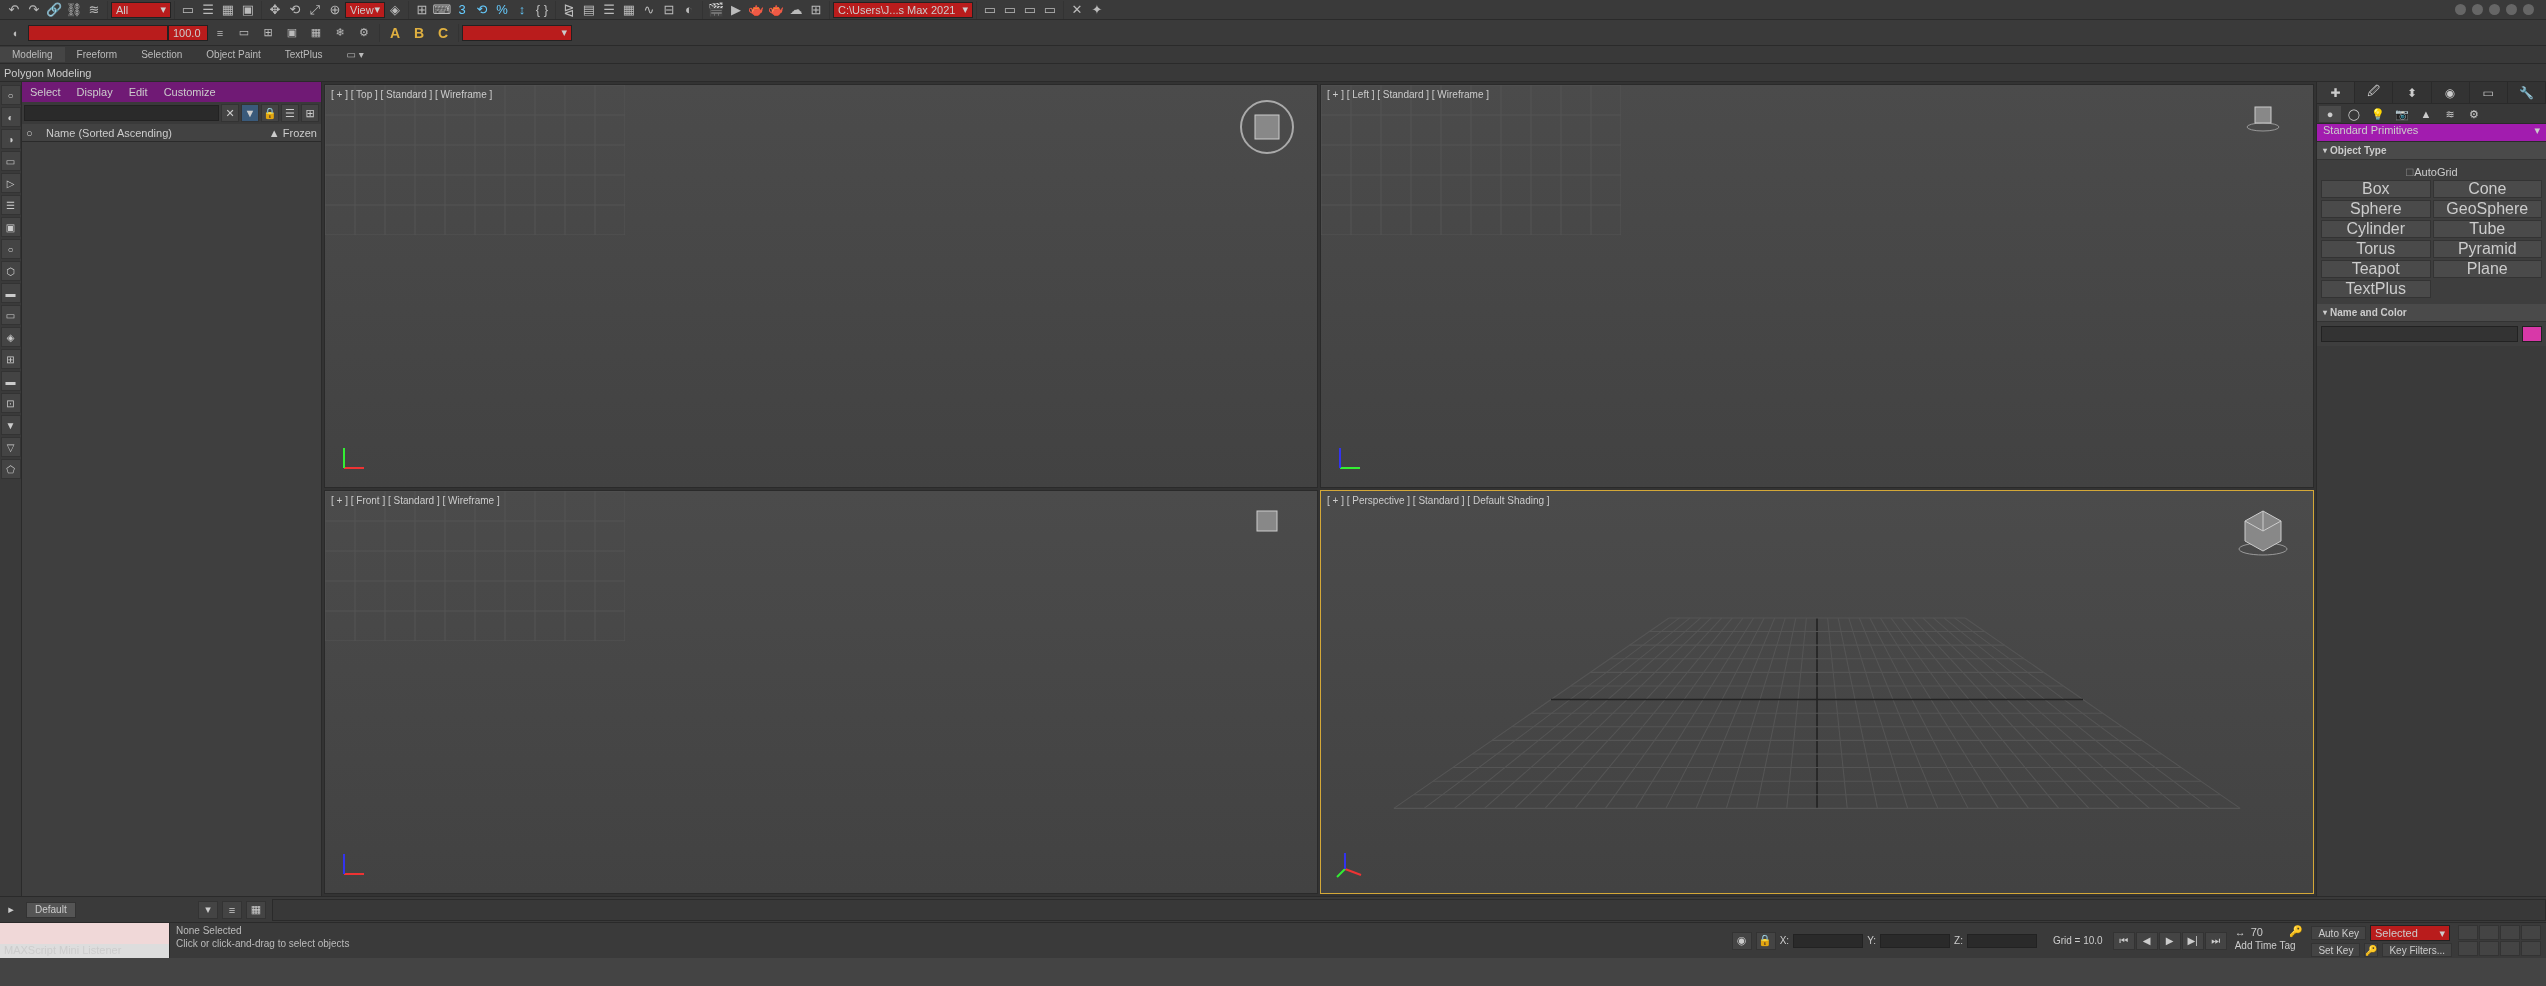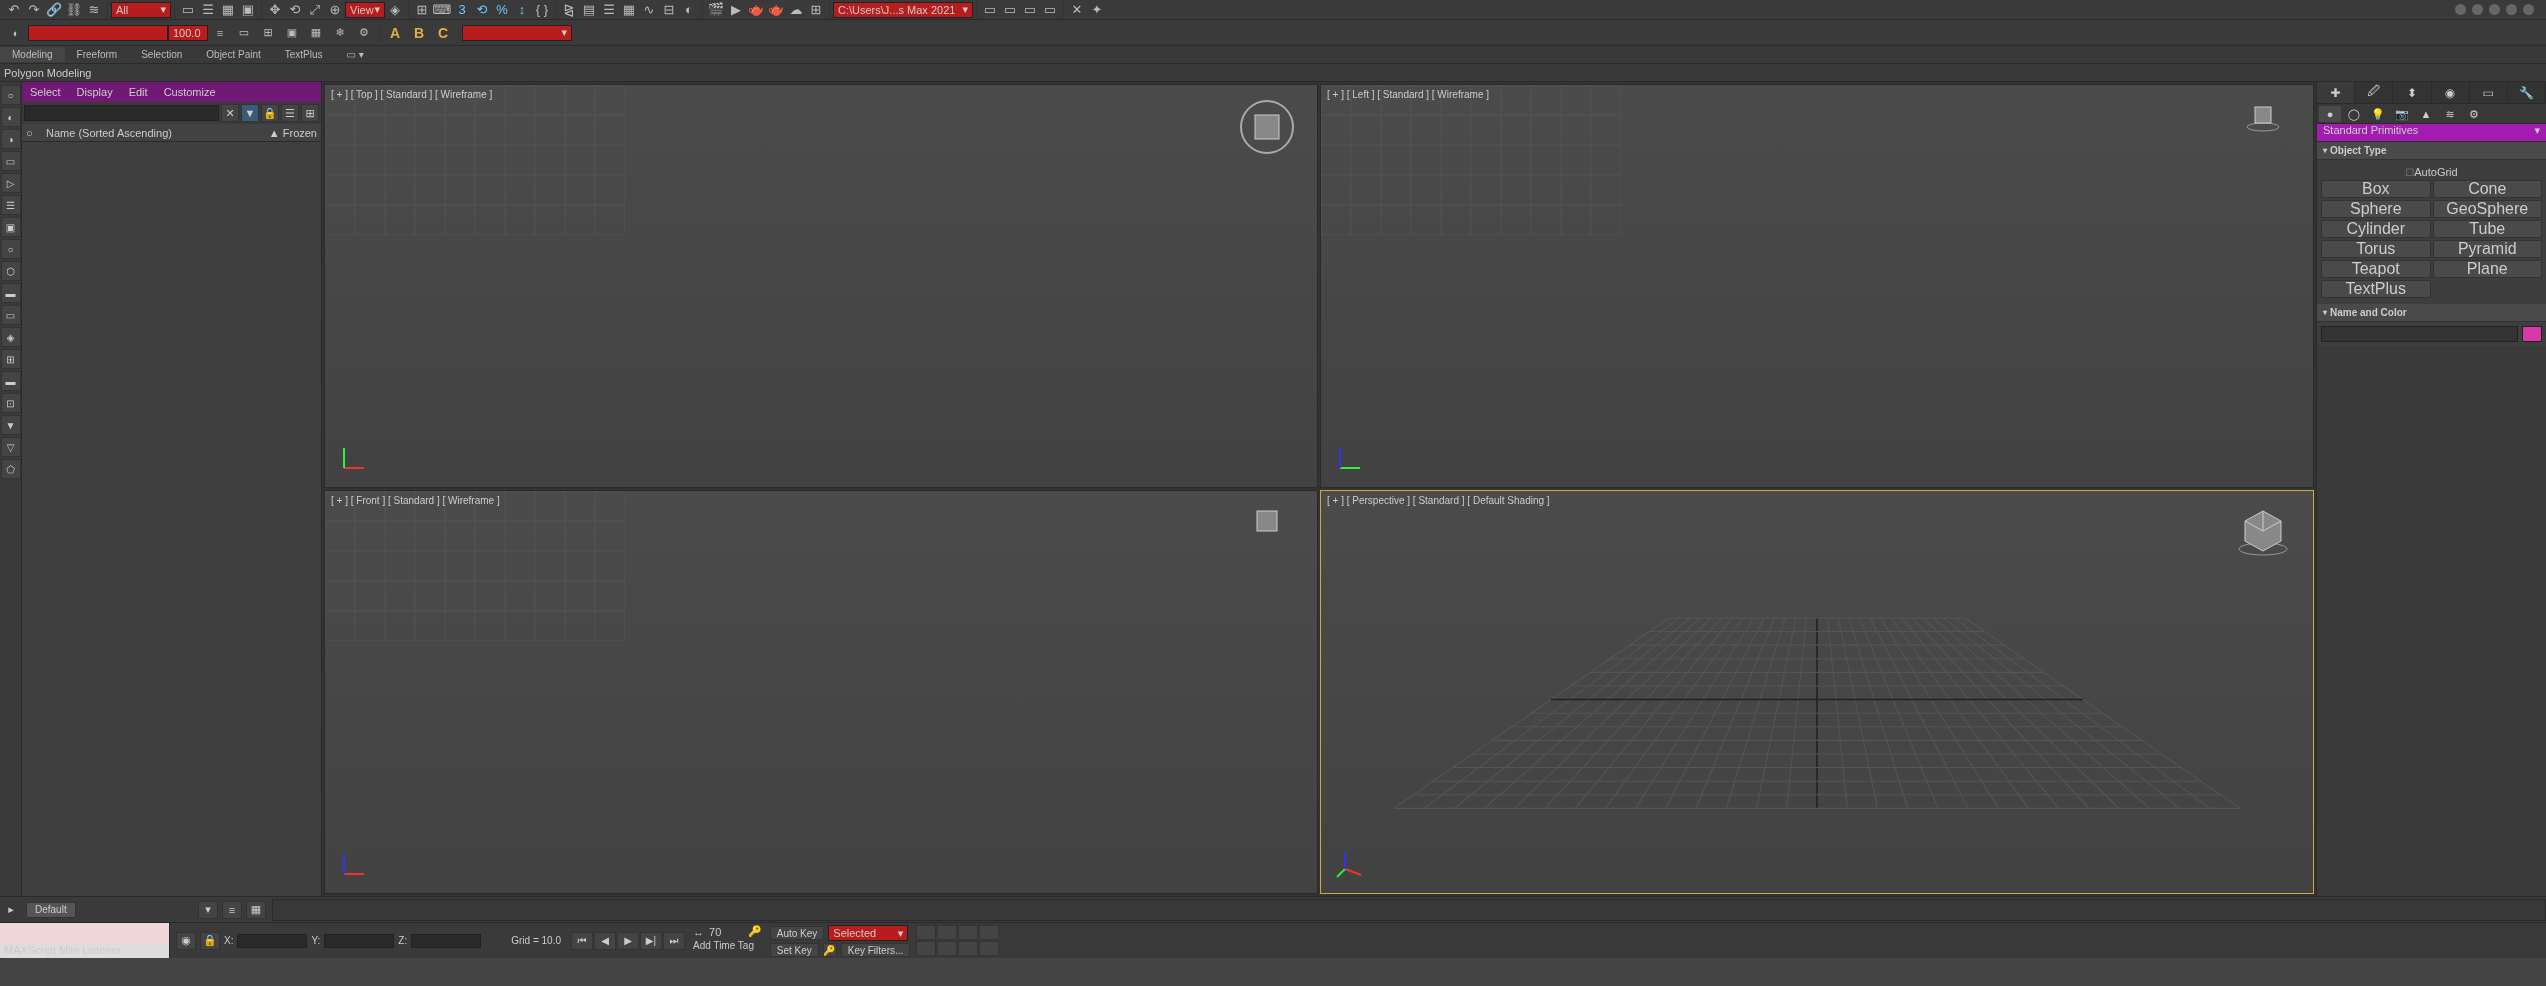--- a/index.html
+++ b/index.html
@@ -639,30 +639,34 @@
     <div class="layerbtn">▦</div>
   </div>
   <div id="trackbar"></div>
 </div>
 
 <div id="status">
   <div id="maxscript">
     <div class="top"></div>
     <span>MAXScript Mini Listener</span>
   </div>
+  <div id="statmid">
+    <div class="srow">None Selected</div>
+    <div class="srow">Click or click-and-drag to select objects</div>
+  </div>
   <div id="coords">
     <div class="layerbtn">◉</div>
     <div class="layerbtn">🔒</div>
     <span class="clbl">X:</span>
       <div class="cinp"></div>
     <span class="clbl">Y:</span>
       <div class="cinp"></div>
     <span class="clbl">Z:</span>
       <div class="cinp"></div>
-    <span class="clbl" style="margin-left:26px">Grid = 10.0</span>
+    <span class="clbl" style="margin-left:12px">Grid = 10.0</span>
   </div>
   <div id="playback">
     <div class="pb">⏮</div>
     <div class="pb">◀</div>
     <div class="pb">▶</div>
     <div class="pb">▶|</div>
     <div class="pb">⏭</div>
   </div>
   <div style="display:flex;flex-direction:column;padding:2px 4px;gap:2px">
     <div class="row" style="gap:2px">

